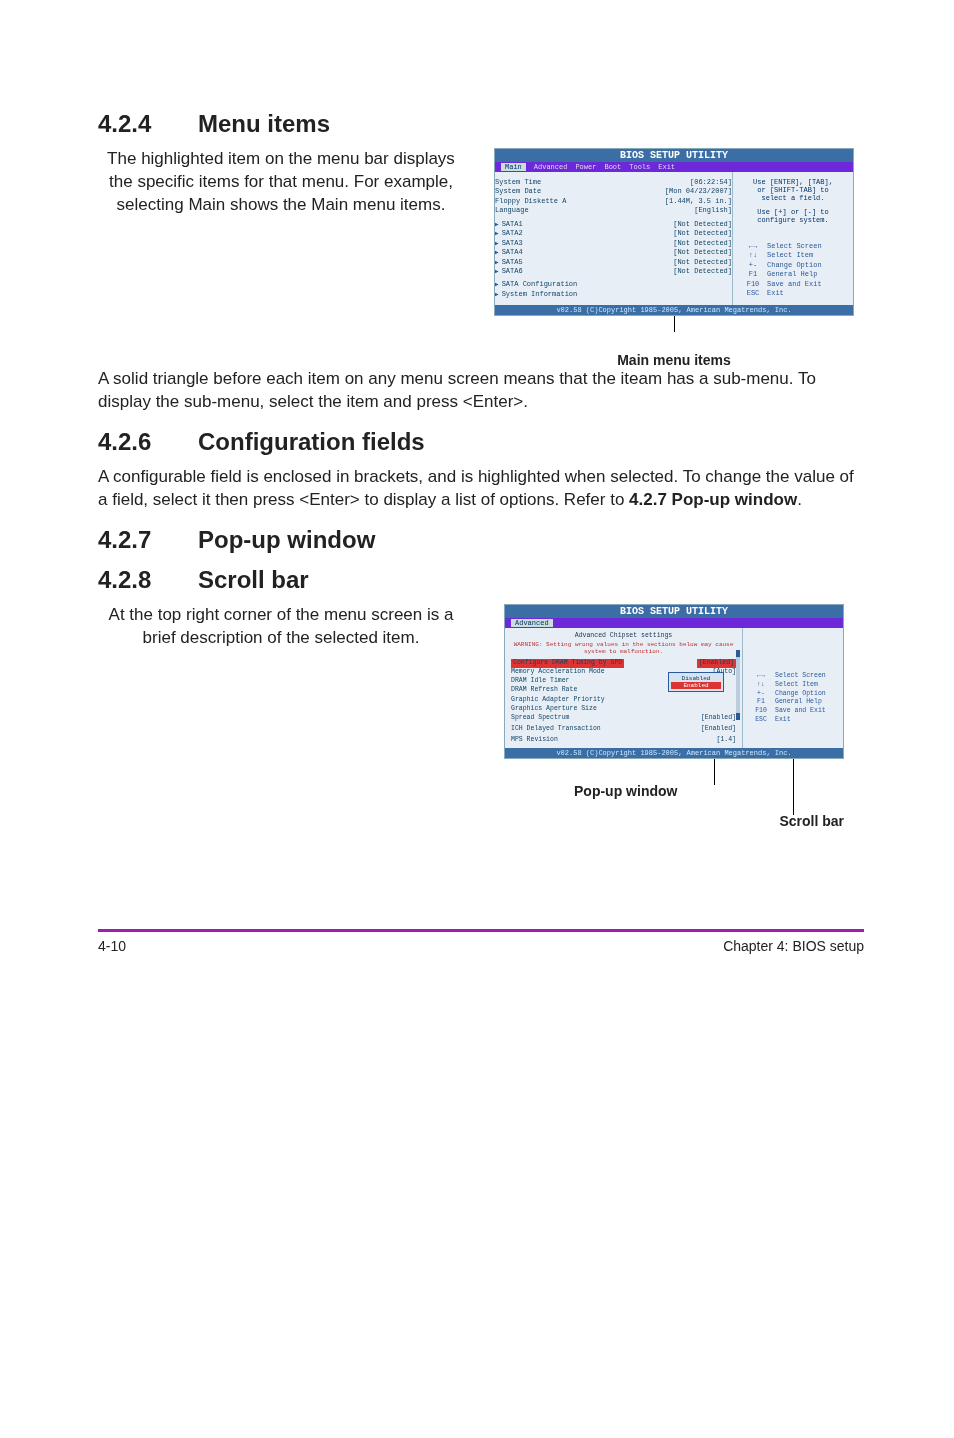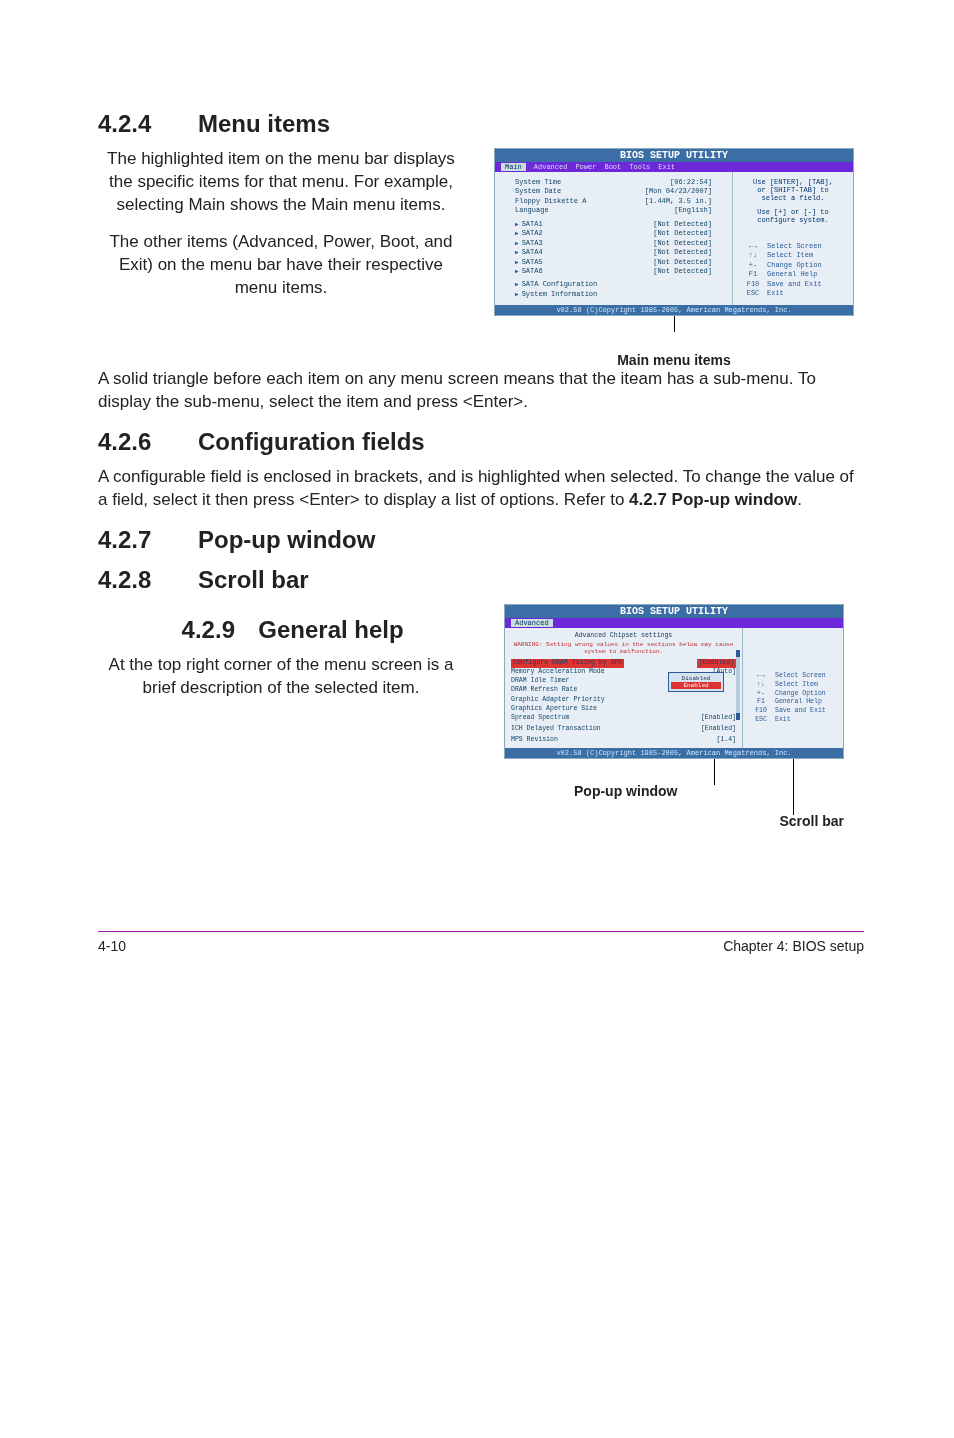--- a/index.html
+++ b/index.html
@@ -9,21 +9,21 @@
   h2 .num { display: inline-block; width: 100px; }
   p { font-size: 17px; line-height: 1.35; margin-bottom: 14px; }
   .twocol { display: flex; gap: 20px; }
   .twocol .left { flex: 1; text-align: center; }
   .twocol .right { width: 380px; text-align: center; }
   .bios-shot { width: 360px; margin: 0 auto; border: 1px solid #8ab; background: #e8eef5; font-family: "Courier New", monospace; font-size: 7px; color: #003366; position: relative; }
   .bios-titlebar { background: #3a6ea5; color: #fff; text-align: center; font-weight: bold; padding: 1px 0; font-size: 10px; }
   .bios-tabs { background: #6d28d9; color: #dde; display: flex; gap: 8px; padding: 1px 6px; font-size: 7px; }
   .bios-tabs .active { background: #cdd; color: #003366; padding: 0 4px; }
   .bios-body { display: flex; }
-  .bios-left { flex: 1; padding: 6px 20px; border-right: 1px solid #9bc; }
+  .bios-left { flex: 1; padding: 6px 0; border-right: 1px solid #9bc; }
   .bios-right { width: 120px; padding: 6px 6px; }
   .bios-row { display: flex; justify-content: space-between; line-height: 1.35; }
   .bios-row .k { color: #146; }
   .bios-row .v { color: #146; }
   .tri::before { content: "▶"; font-size: 6px; margin-right: 3px; color: #2a5a9a; }
   .bios-help-keys { color: #2a5a9a; line-height: 1.35; }
   .bios-help-keys .hk { display: flex; }
   .bios-help-keys .hk .kk { width: 28px; }
   .bios-foot { background: #3a6ea5; color: #cde6ff; text-align: center; font-size: 7px; padding: 1px 0; }
   .caption { font-weight: bold; font-size: 14px; margin-top: 20px; }
@@ -35,35 +35,34 @@
   .hl { background: #d33; color: #fff; padding: 0 2px; }
   .popup { position: absolute; right: 18px; top: 44px; width: 56px; background: #d7e3f0; border: 1px solid #2a5a9a; font-size: 6px; color: #135; padding: 2px; }
   .popup .sel { background: #d33; color: #fff; }
   .scrollbar-ind { position: absolute; right: 2px; top: 22px; width: 4px; height: 70px; background: linear-gradient(#2a5a9a 0 10%, #bcd 10% 90%, #2a5a9a 90% 100%); }
   .fig2-labels { position: relative; width: 340px; margin: 10px auto 0; height: 60px; font-weight: bold; font-size: 14px; }
   .fig2-labels .lpop { position: absolute; left: 70px; top: 14px; }
   .fig2-labels .lscr { position: absolute; right: 0px; top: 44px; }
   .fig2-labels .line1 { position: absolute; left: 210px; top: -10px; width: 1px; height: 26px; background: #000; }
   .fig2-labels .line2 { position: absolute; right: 50px; top: -10px; width: 1px; height: 56px; background: #000; }
   .pagewrap { position: relative; width: 954px; height: 1010px; }
-  .footer-outer { position: absolute; bottom: 56px; left: 98px; right: 90px; border-top: 1px solid #a21caf; display: flex; justify-content: space-between; padding-top: 6px; font-size: 14px; }
+  .footer-outer { position: absolute; bottom: 56px; left: 98px; right: 90px; border-top: 3px solid #a21caf; display: flex; justify-content: space-between; padding-top: 6px; font-size: 14px; }
 </style>
 </head>
 <body>
 
 <div class="pagewrap">
 <div class="page">
 
   <h2>
     <span class="num">4.2.4</span><span>Menu items</span>
   </h2>
   <div class="twocol">
     <div class="left">
       <p>The highlighted item on the menu bar displays the specific items for that menu. For example, selecting Main shows the Main menu items.</p>
-      <p>The other items (Advanced, Power, Boot, and Exit) on the menu bar have their respective menu items.</p>
     </div>
     <div class="right">
 
       <div class="bios-shot">
         <div class="bios-titlebar">BIOS SETUP UTILITY</div>
         <div class="bios-tabs">
           <span class="active">Main</span>
           <span>Advanced</span>
           <span>Power</span>
           <span>Boot</span>
@@ -176,23 +175,20 @@
   <h2 style="margin-top:12px">
     <span class="num">4.2.7</span><span>Pop-up window</span>
   </h2>
 
   <h2 style="margin-top:12px">
     <span class="num">4.2.8</span><span>Scroll bar</span>
   </h2>
   <div class="twocol">
     <div class="left">
 
-      <h2 style="margin-top:12px">
-        <span class="num">4.2.9</span><span>General help</span>
-      </h2>
       <p>At the top right corner of the menu screen is a brief description of the selected item.</p>
     </div>
     <div class="right">
 
       <div class="bios-shot2">
         <div class="bios-titlebar">BIOS SETUP UTILITY</div>
         <div class="bios-tabs" style="justify-content:flex-start">
           <span class="active">Advanced</span>
         </div>
         <div class="bios-body">

